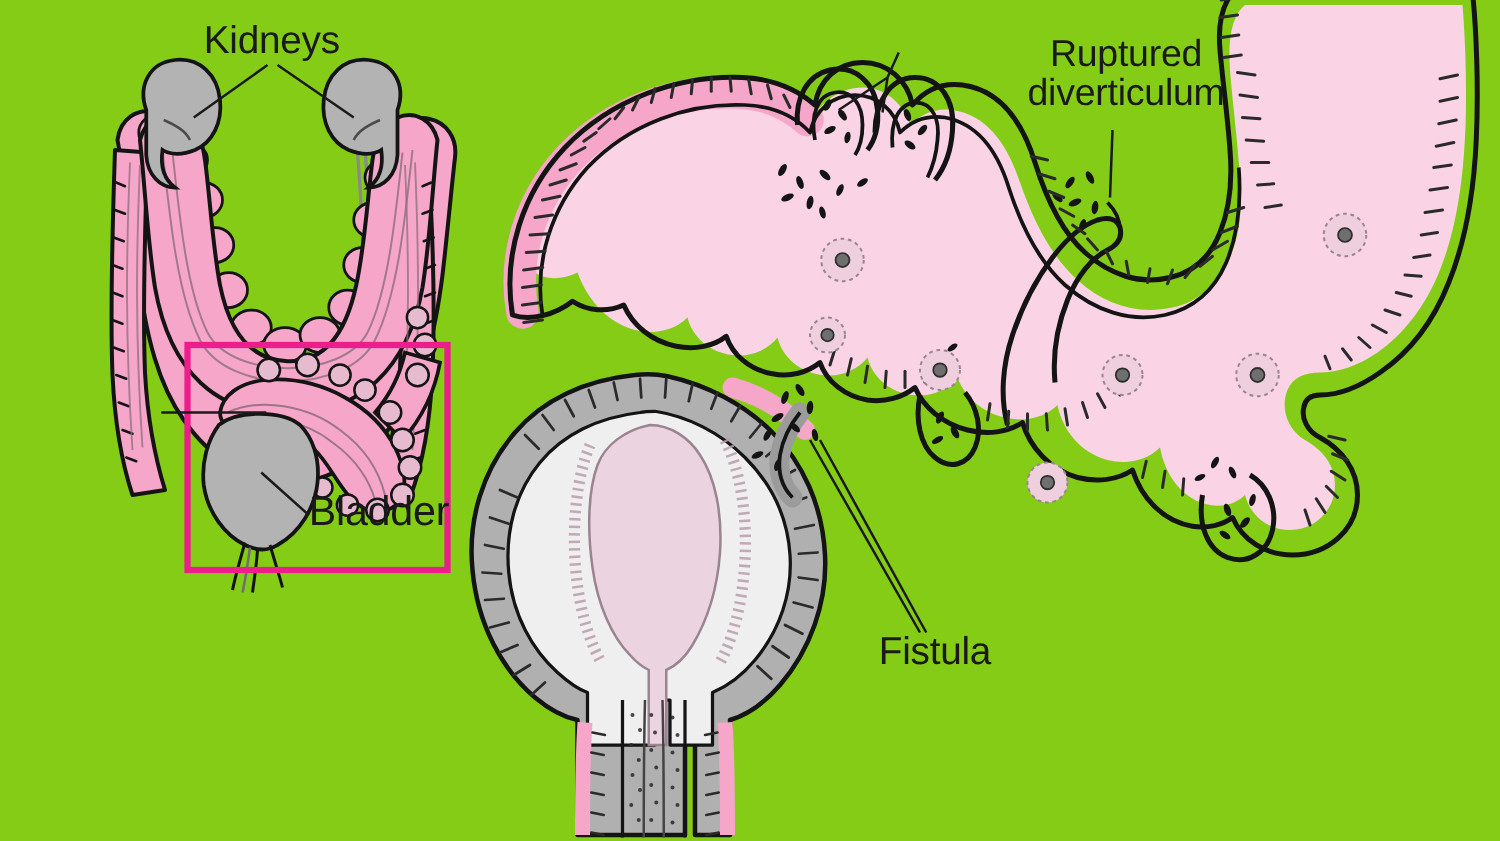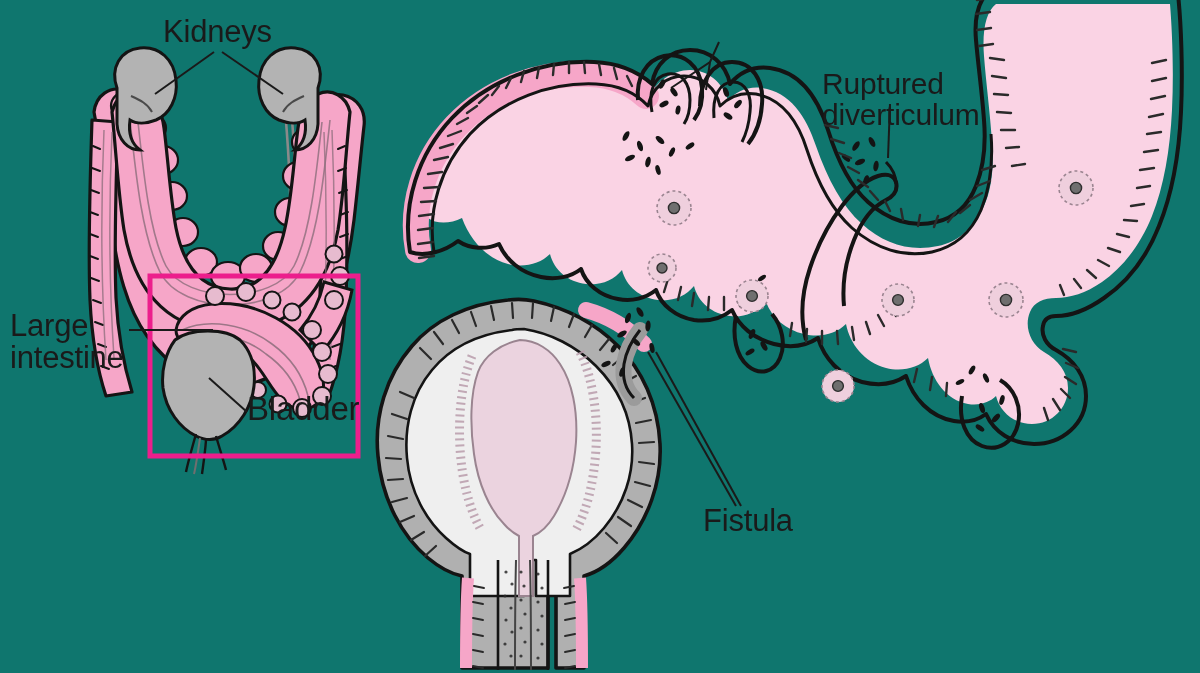--- a/index.html
+++ b/index.html
@@ -5,21 +5,21 @@
 <style>
   html, body {
     margin: 0;
     padding: 0;
     background: #ffffff;
   }
   #stage {
     position: relative;
     width: 1200px;
     height: 673px;
-    background: #0f766e;
+    background: #84cc16;
     overflow: hidden;
     font-family: "Liberation Sans", sans-serif;
   }
   #art {
     position: absolute;
     left: 0;
     top: 0;
     width: 1200px;
     height: 673px;
   }
@@ -27,21 +27,21 @@
     position: absolute;
     font-family: "Liberation Sans", sans-serif;
     color: #1a1a1a;
     font-weight: 400;
     line-height: 1.04;
     white-space: pre;
     letter-spacing: -0.2px;
   }
   #lbl-kidneys     { left: 163px; top: 16px;  font-size: 31px; }
   #lbl-diverticula { left: 651px; top: 6px;   font-size: 31px; }
-  #lbl-ruptured    { left: 822px; top: 28px;  font-size: 30px; text-align: left; margin-top: 40px; }
+  #lbl-ruptured    { left: 822px; top: 28px;  font-size: 30px; text-align: center; }
   #lbl-large       { left: 10px;  top: 310px; font-size: 31px; }
   #lbl-bladder     { left: 247px; top: 392px; font-size: 33px; }
   #lbl-fistula     { left: 703px; top: 505px; font-size: 31px; }
 </style>
 </head>
 <body>
 
 <div id="stage">
 
   <svg id="art" viewBox="0 0 1200 673" xmlns="http://www.w3.org/2000/svg">
@@ -721,20 +721,18 @@
       </g>
     </g>
   </svg>
 
   <div class="lbl" id="lbl-kidneys">Kidneys</div>
 
 
   <div class="lbl" id="lbl-ruptured">Ruptured
 diverticulum</div>
 
-  <div class="lbl" id="lbl-large">Large
-intestine</div>
 
   <div class="lbl" id="lbl-bladder">Bladder</div>
 
   <div class="lbl" id="lbl-fistula">Fistula</div>
 
 </div>
 
 </body></html>

